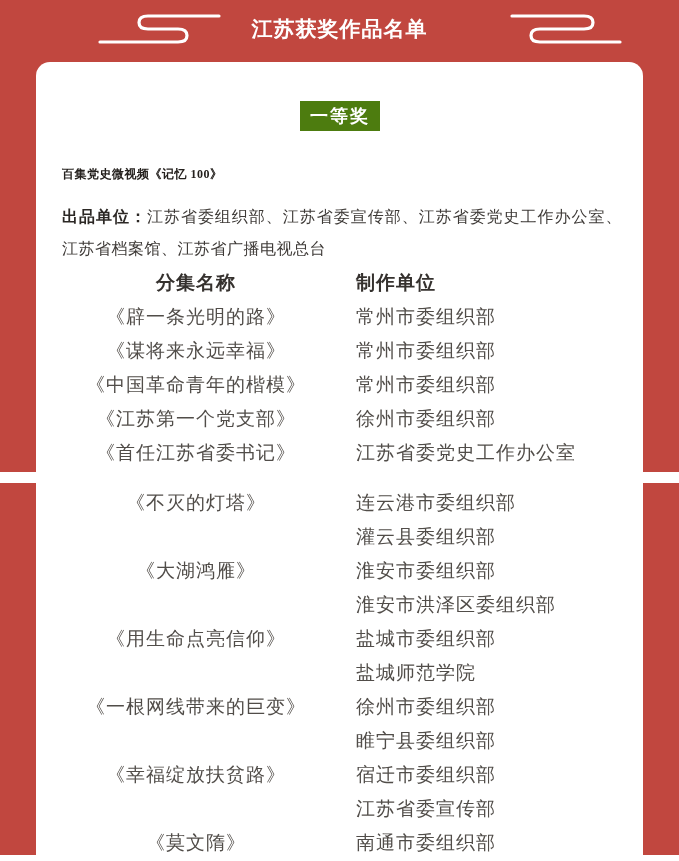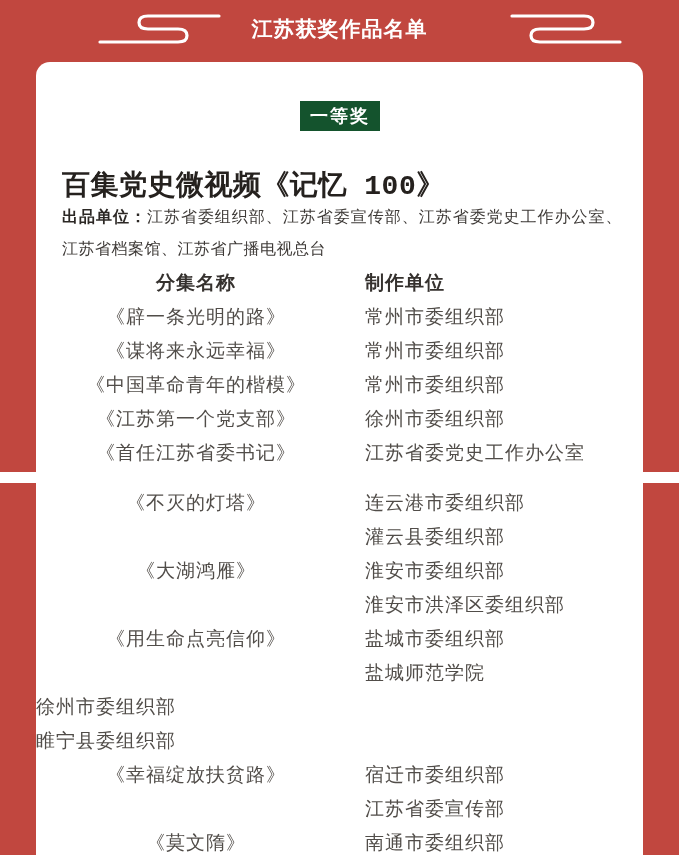--- a/index.html
+++ b/index.html
@@ -30,41 +30,41 @@
     display:flex; align-items:center; justify-content:center;
     color:#ffffff; font-family:"Liberation Sans", sans-serif;
     font-weight:bold; font-size:21px; letter-spacing:1px;
   }
   .decor { position:absolute; z-index:2; }
   .decor-left  { left:98px;  top:12px; }
   .decor-right { left:510px; top:12px; }
   
   .badge {
     position:absolute; left:300px; top:101px; width:80px; height:30px; z-index:2;
-    background:#14532d; color:#ffffff; display:flex; align-items:center;
+    background:#4d7c0f; color:#ffffff; display:flex; align-items:center;
     justify-content:center; font-family:"Liberation Sans", sans-serif;
     font-weight:bold; font-size:18px; letter-spacing:2px;
   }
   .work-title {
     position:absolute; left:62px; top:166px; z-index:2;
-    font-family:Liberation Mono, monospace; font-weight:bold;
-    font-size:28px; color:#25211e; letter-spacing:0.5px;
+    font-family:Liberation Serif, serif; font-weight:bold;
+    font-size:12px; color:#25211e; letter-spacing:0.5px;
   }
   .producer-line {
     position:absolute; left:62px; top:201px; width:560px; z-index:2;
     font-size:16px; line-height:32px; color:#3e3a37; letter-spacing:0.5px;
     text-align:justify;
   }
   .producer-label { font-weight:bold; color:#2c2825; }
   
   .award-table { position:absolute; left:36px; width:607px; z-index:2;
     font-size:19px; color:#514d49; letter-spacing:1px; }
   .tbl-1 { top:266px; }
   .tbl-2 { top:486px; }
-  .row { display:flex; align-items:flex-start;gap:9px; }
+  .row { display:flex; align-items:flex-start; }
   .cell-name { width:320px; text-align:center; line-height:34px; }
   .cell-unit { width:262px; text-align:left; line-height:34px; }
   .cell-unit div { line-height:34px; }
   .hdr .cell-name, .hdr .cell-unit { font-weight:bold; color:#35312e; }
 </style>
 </head>
 <body>
 
 <div class="page">
 
@@ -143,20 +143,21 @@
       </div>
     </div>
     <div class="row">
       <div class="cell-name">《用生命点亮信仰》</div>
       <div class="cell-unit">
         <div>盐城市委组织部</div>
         <div>盐城师范学院</div>
       </div>
     </div>
     <div class="row">
+      <div class="cell-name">《一根网线带来的巨变》</div>
       <div class="cell-unit">
         <div>徐州市委组织部</div>
         <div>睢宁县委组织部</div>
       </div>
     </div>
     <div class="row">
       <div class="cell-name">《幸福绽放扶贫路》</div>
       <div class="cell-unit">
         <div>宿迁市委组织部</div>
         <div>江苏省委宣传部</div>

